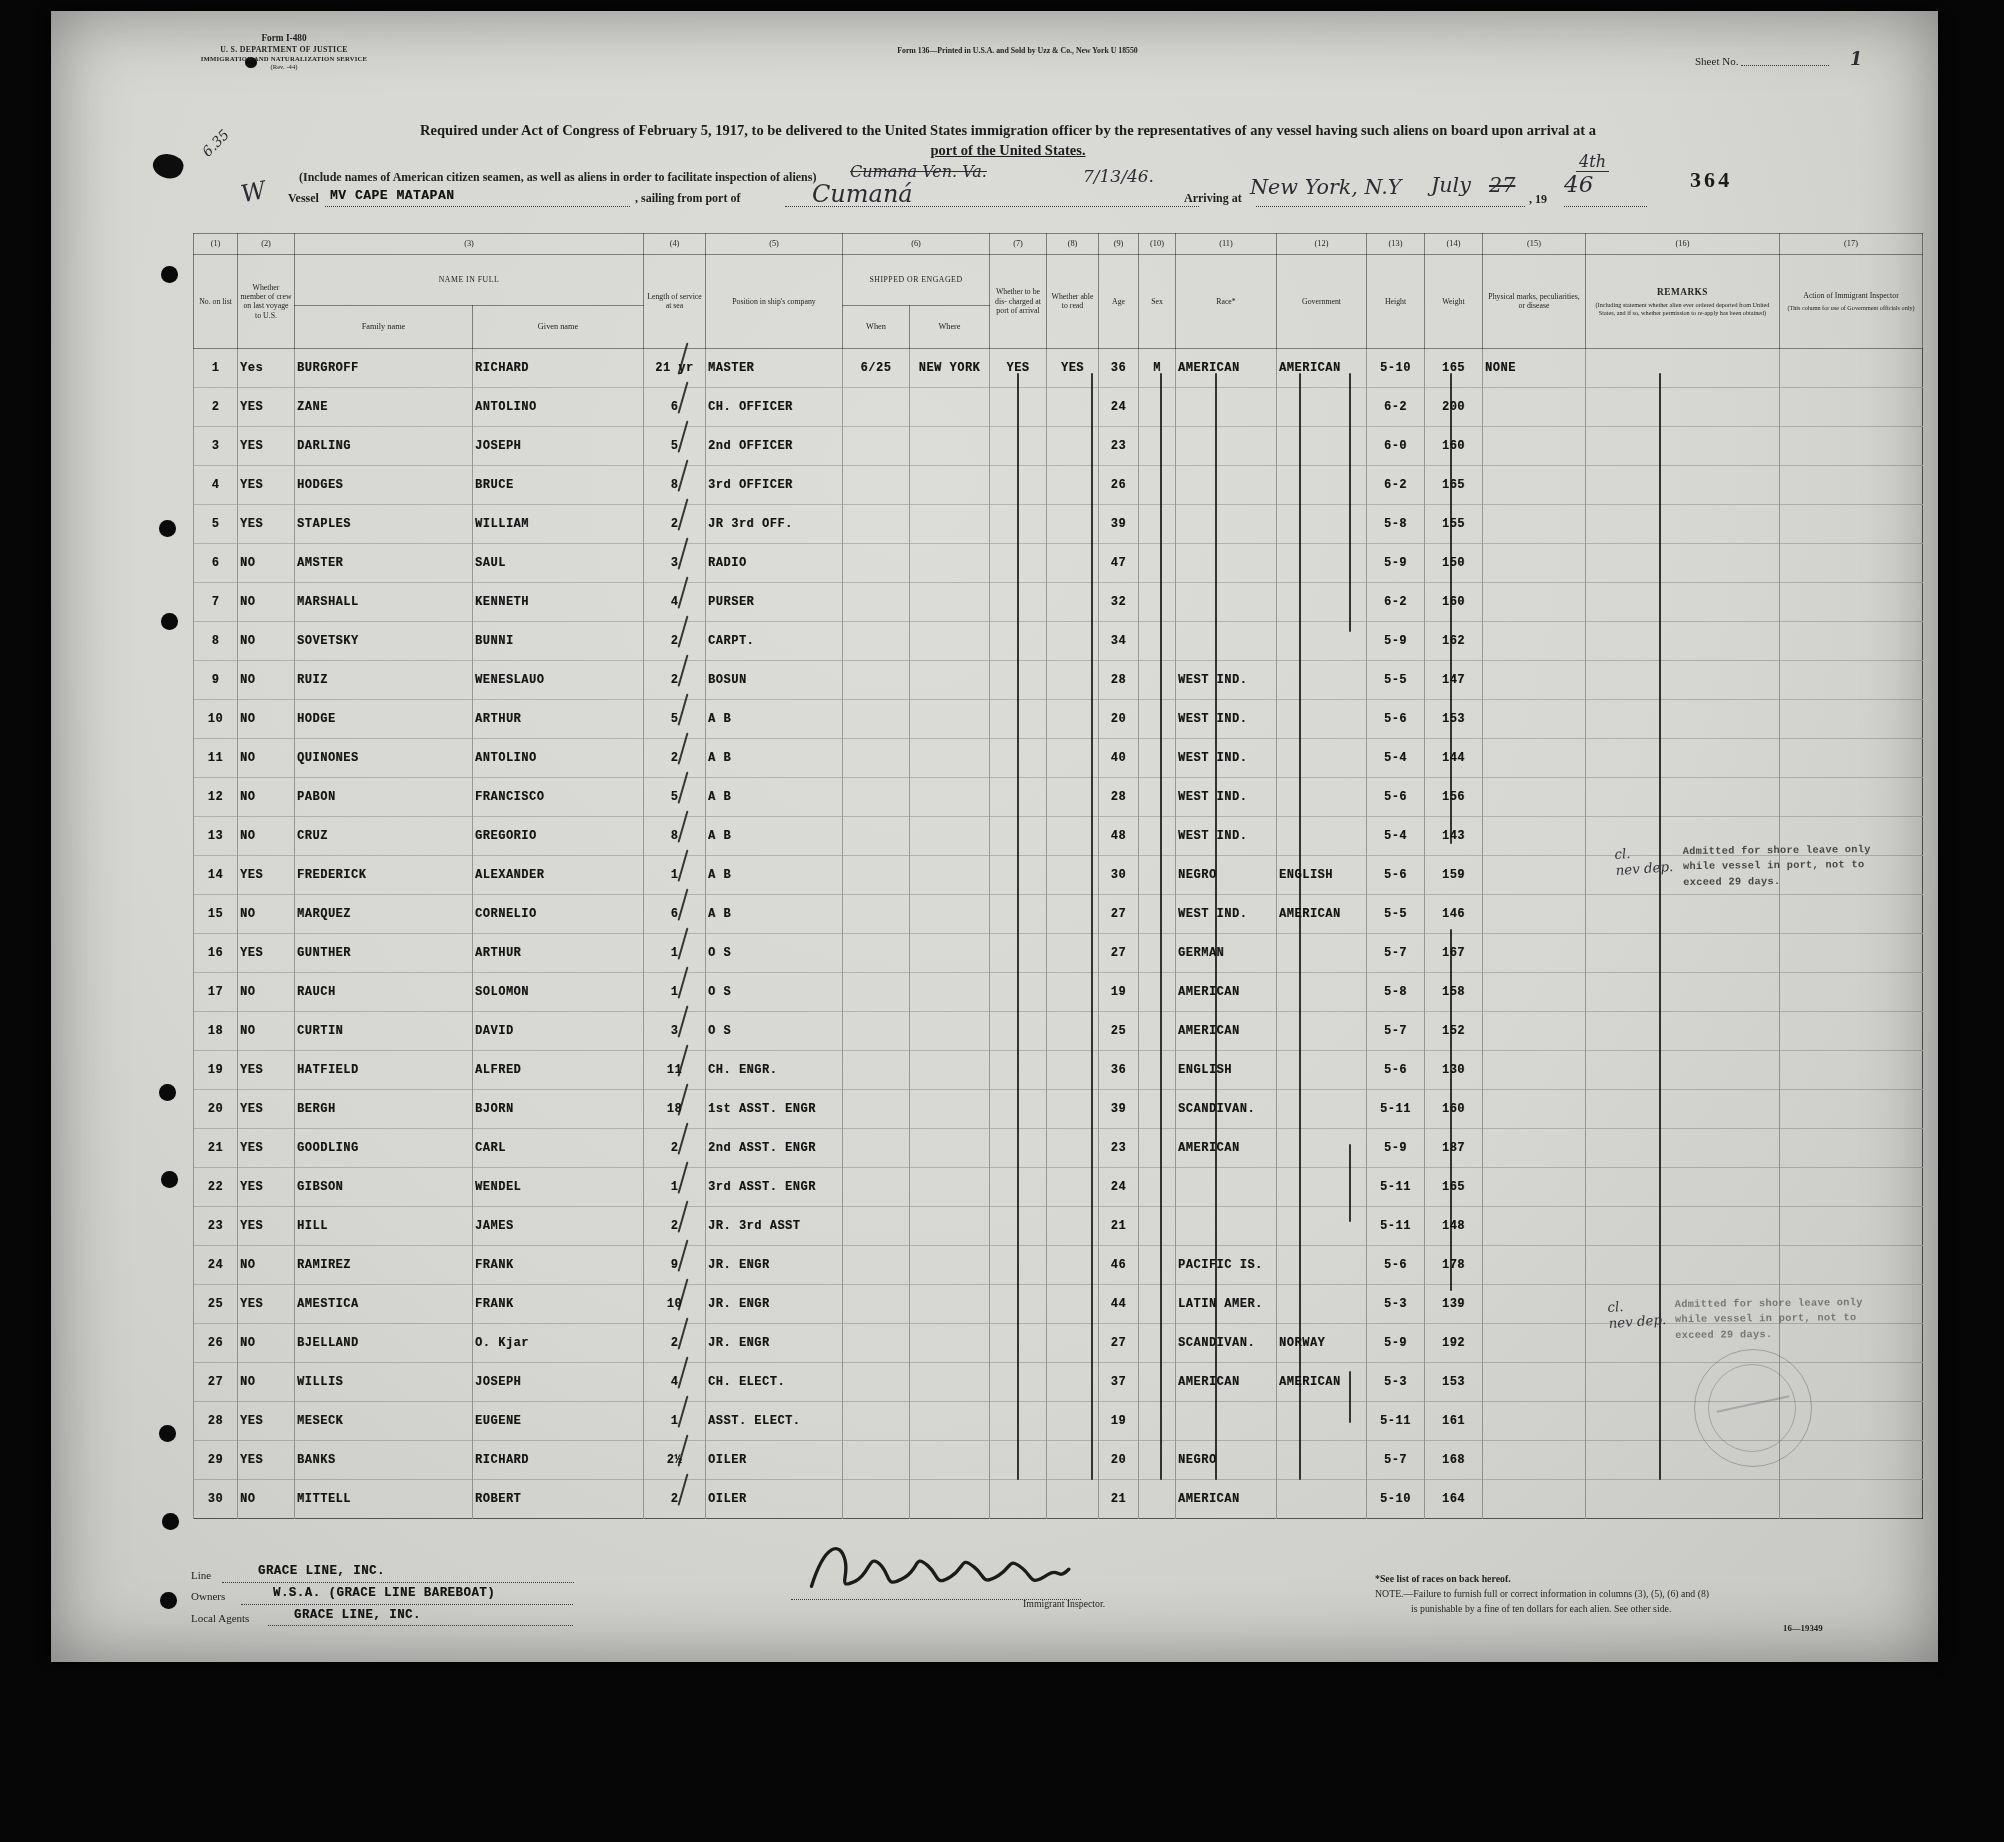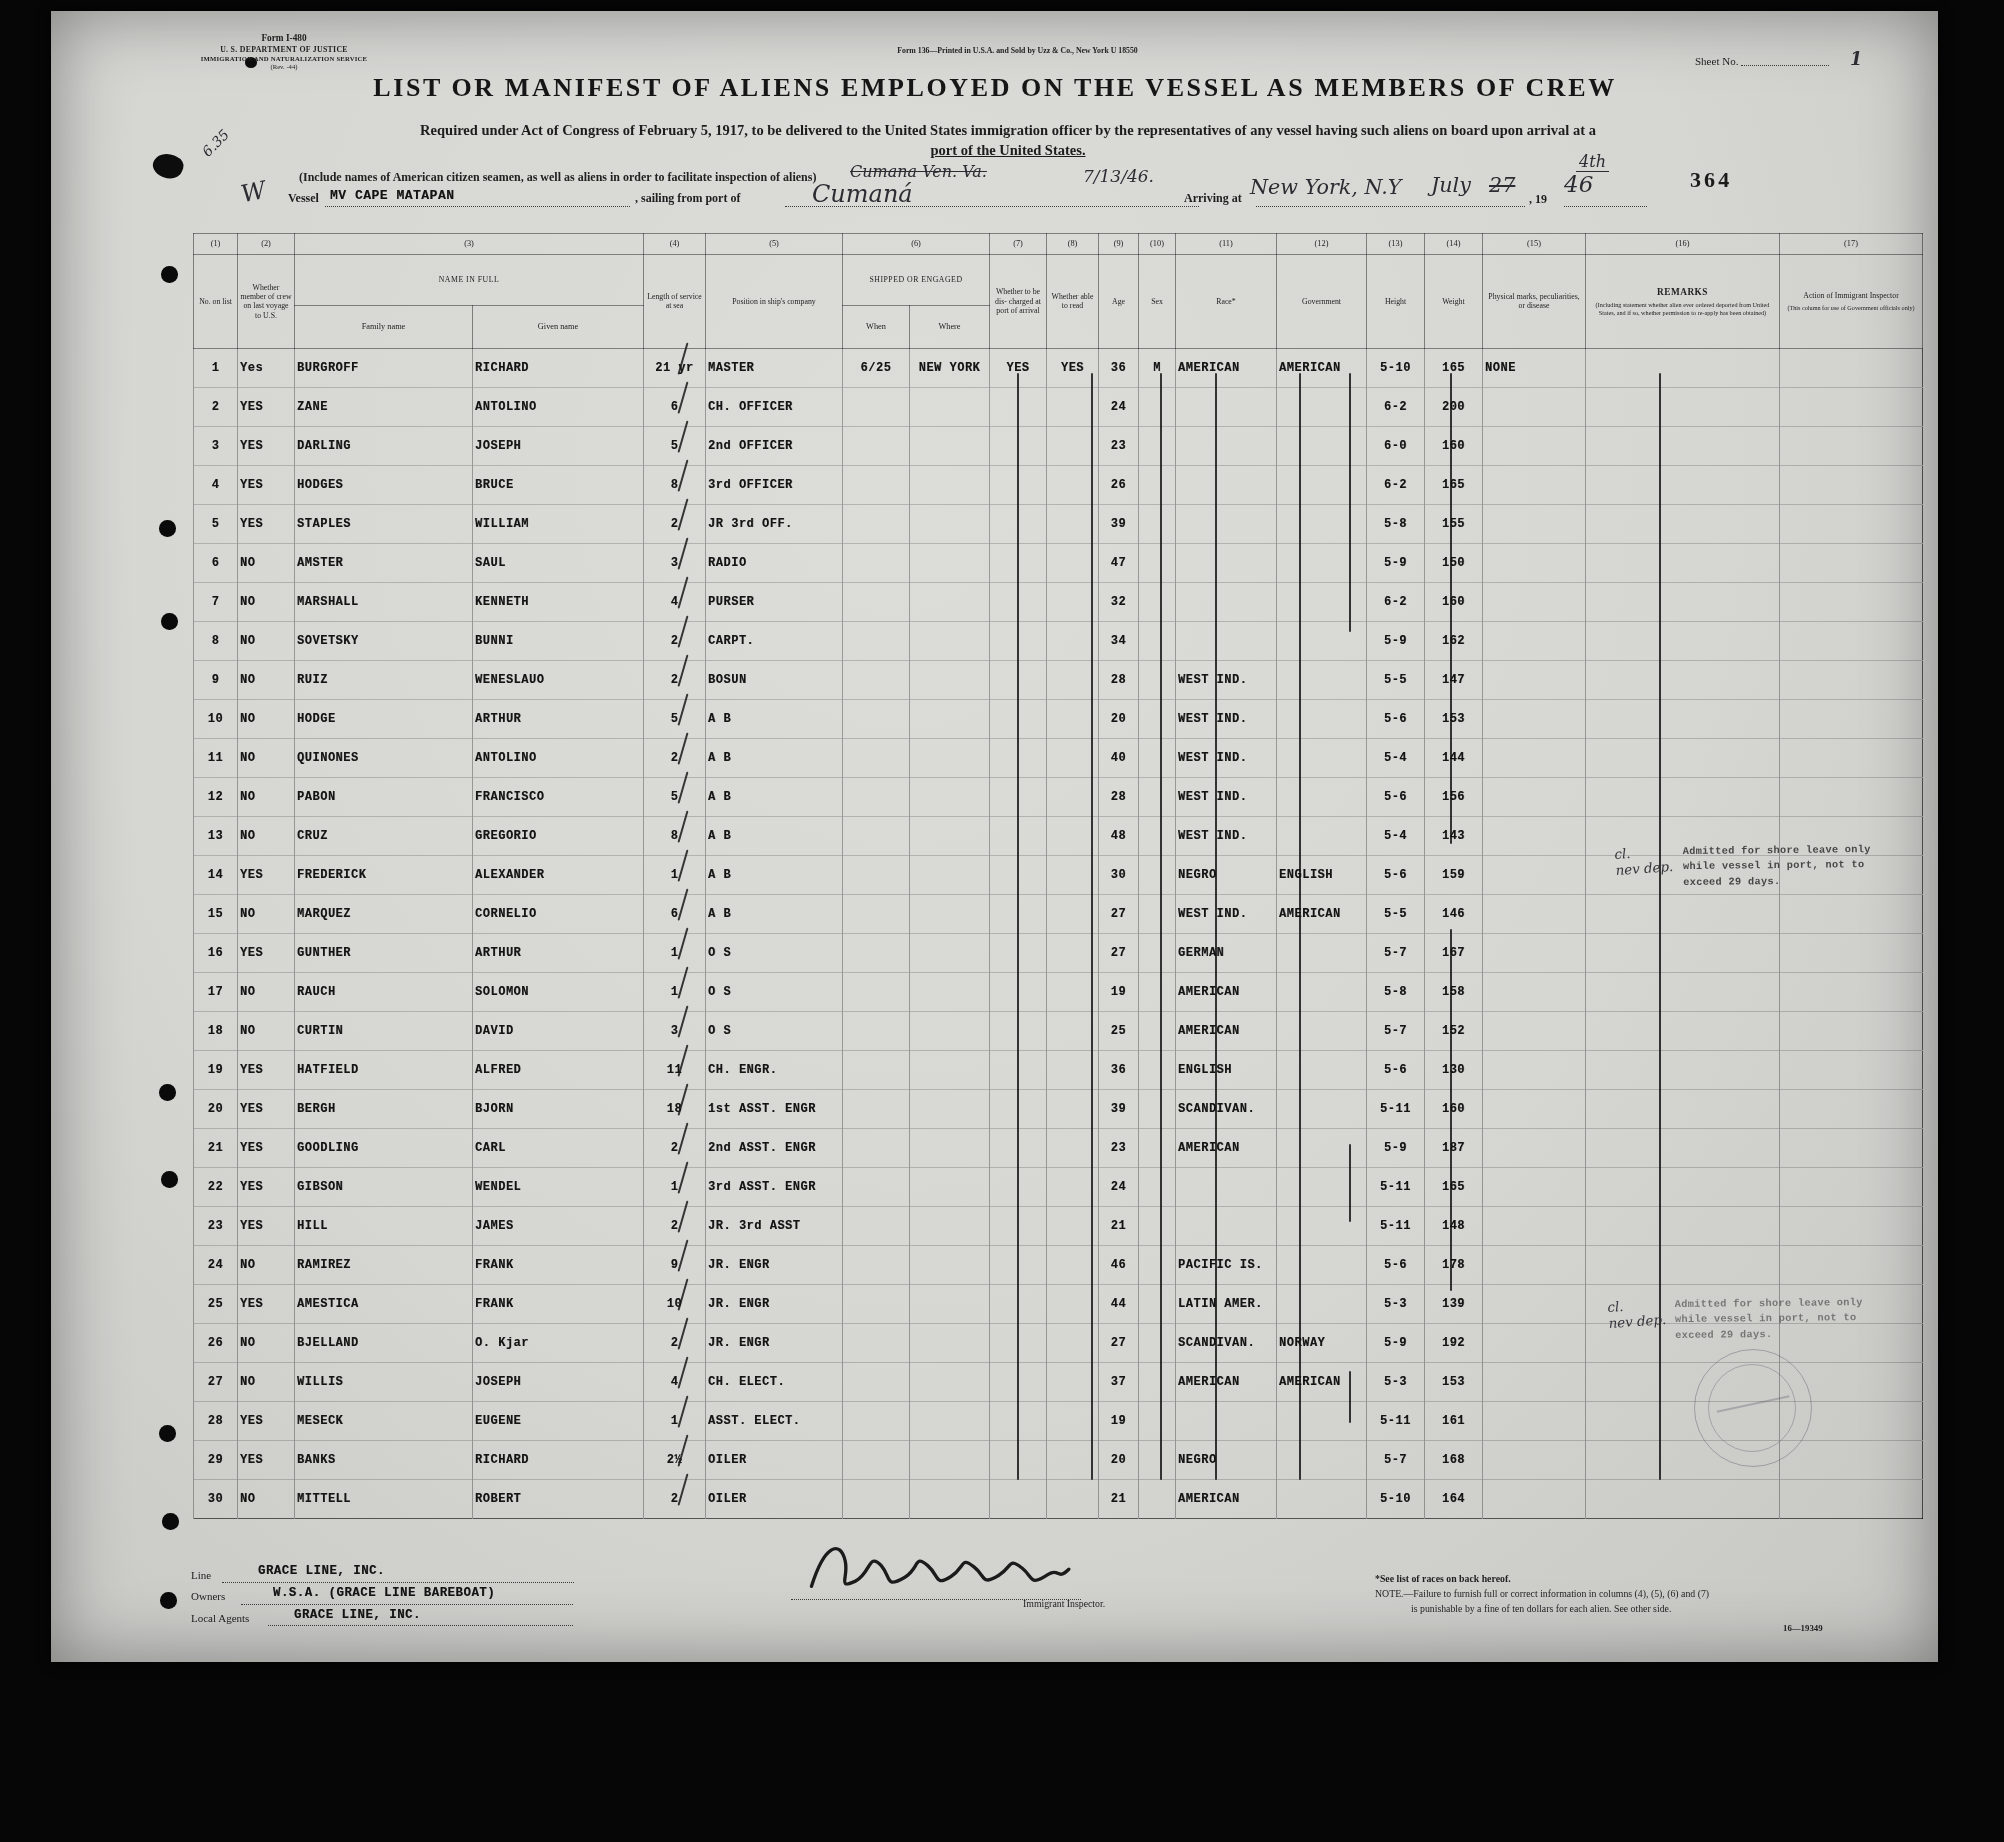--- a/index.html
+++ b/index.html
@@ -112,21 +112,20 @@
       <div class="l4">(Rev.    -44)</div>
     </div>
     <div class="abs printer-line">Form 136—Printed in U.S.A. and Sold by Uzz &amp; Co., New York    U 18550</div>
     <div class="abs sheet">
       <span>Sheet No.</span>
       <span class="dots"></span>
       <span class="val hand">1</span>
     </div>
     <div class="abs hand" style="left:149px;top:124px;font-size:14px;transform:rotate(-45deg);">6.35</div>
 
-    <div class="abs title">LIST OR MANIFEST OF ALIENS EMPLOYED ON THE VESSEL AS MEMBERS OF CREW</div>
     <div class="abs required">
       <span>Required under Act of Congress of February 5, 1917, to be delivered to the United States immigration officer by the representatives of any vessel having such aliens on board upon arrival at a</span><br>
       <span class="u">port of the United States.</span>
     </div>
     <div class="abs include">(Include names of American citizen seamen, as well as aliens in order to facilitate inspection of aliens)</div>
 
     <div class="abs hand" style="left:190px;top:167px;font-size:24px;transform:rotate(-12deg);">W</div>
     <div class="abs plabel" style="left:237px;top:180px;">Vessel</div>
     <div class="abs typed" style="left:279px;top:177px;font-size:13px;">MV CAPE MATAPAN</div>
     <div class="dotline" style="left:274px;top:194px;width:305px;"></div>
@@ -896,19 +895,19 @@
     <div class="abs sig">
       <svg width="279" height="65" viewBox="0 0 540 125">
         <path d="M30,95 C55,15 85,5 95,45 C103,78 78,102 115,85 C145,70 140,28 165,55 C185,78 172,100 210,78 C240,60 228,32 255,55 C278,75 268,96 300,76 C328,58 318,36 345,58 C368,76 358,94 392,74 C420,57 410,38 438,60 C460,78 452,96 488,72 C510,58 505,85 528,62" stroke="#1b1b1b" stroke-width="6.5" fill="none" stroke-linecap="round"></path>
       </svg>
     </div>
     <div class="dotline" style="left:740px;top:1587px;width:290px;"></div>
     <div class="abs insp">Immigrant Inspector.</div>
 
     <div class="abs fnotes">
       <div class="b">*See list of races on back hereof.</div>
-      <div>NOTE.—Failure to furnish full or correct information in columns (4), (5), (6) and (7)</div>
+      <div>NOTE.—Failure to furnish full or correct information in columns (3), (5), (6) and (8)</div>
       <div style="padding-left:36px;">is punishable by a fine of ten dollars for each alien. See other side.</div>
     </div>
     <div class="abs printcode">16—19349</div>
   </div>
 </div>
 
 
 </body></html>

